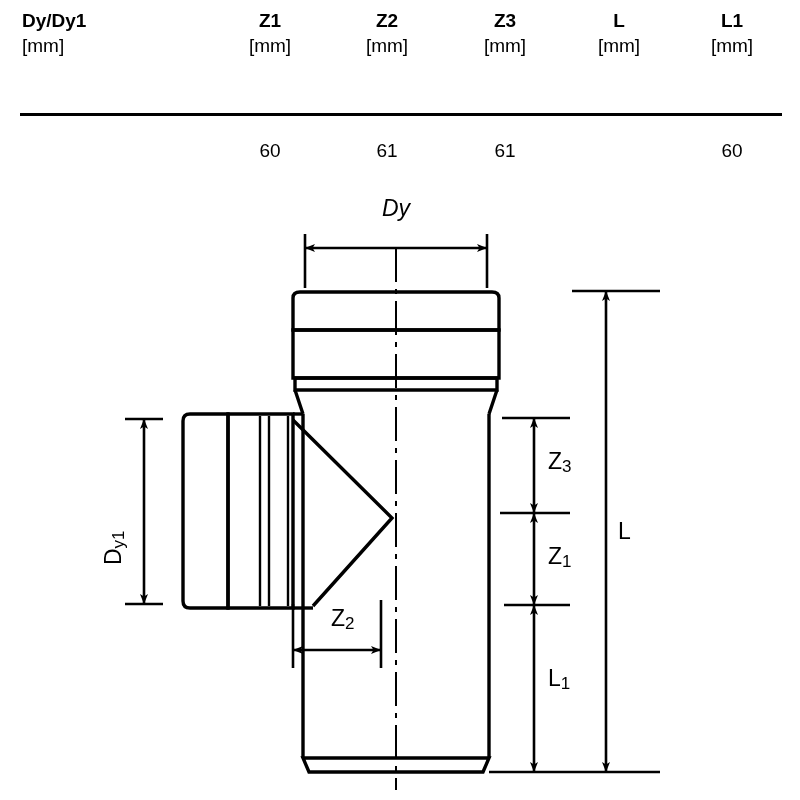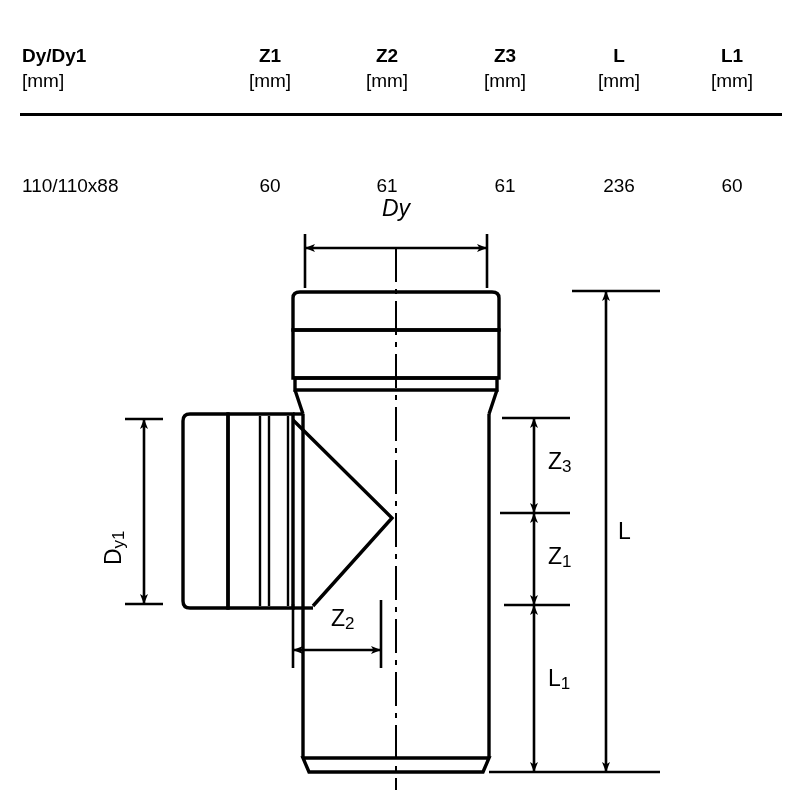--- a/index.html
+++ b/index.html
@@ -21,21 +21,20 @@
   #spec-table {
     position: absolute;
     left: 0;
     top: 0;
     width: 800px;
     height: 175px;
   }
   .th-cell, .td-cell {
     position: absolute;
     white-space: nowrap;
-    margin-top: 35px;
   }
   .th-cell {
     font-weight: bold;
     font-size: 19px;
     line-height: 25px;
   }
   .th-cell .unit {
     font-weight: normal;
     display: block;
   }
@@ -114,25 +113,23 @@
       <span class="unit">[mm]</span>
     </div>
 
     <div class="th-cell th-center" style="left:673px; top:8px; width:118px;">
       <span>L1</span>
       <span class="unit">[mm]</span>
     </div>
 
     <div id="table-rule"></div>
 
-    <div class="td-cell th-left" style="left:22px; top:138px; width:200px;">110/110x88</div>
     <div class="td-cell th-center" style="left:205px; top:138px; width:130px;">60</div>
     <div class="td-cell th-center" style="left:322px; top:138px; width:130px;">61</div>
     <div class="td-cell th-center" style="left:440px; top:138px; width:130px;">61</div>
-    <div class="td-cell th-center" style="left:554px; top:138px; width:130px;">236</div>
     <div class="td-cell th-center" style="left:673px; top:138px; width:118px;">60</div>
   </div>
 
   <svg id="drawing" width="800" height="800" viewBox="0 0 800 800">
 
     <defs>
       <marker id="arrowEnd" markerWidth="12" markerHeight="12" refX="10" refY="4" orient="auto" markerUnits="userSpaceOnUse">
         <path d="M0,0 L10,4 L0,8 L2.5,4 Z" fill="#000000"></path>
       </marker>
       <marker id="arrowStart" markerWidth="12" markerHeight="12" refX="0" refY="4" orient="auto" markerUnits="userSpaceOnUse">

